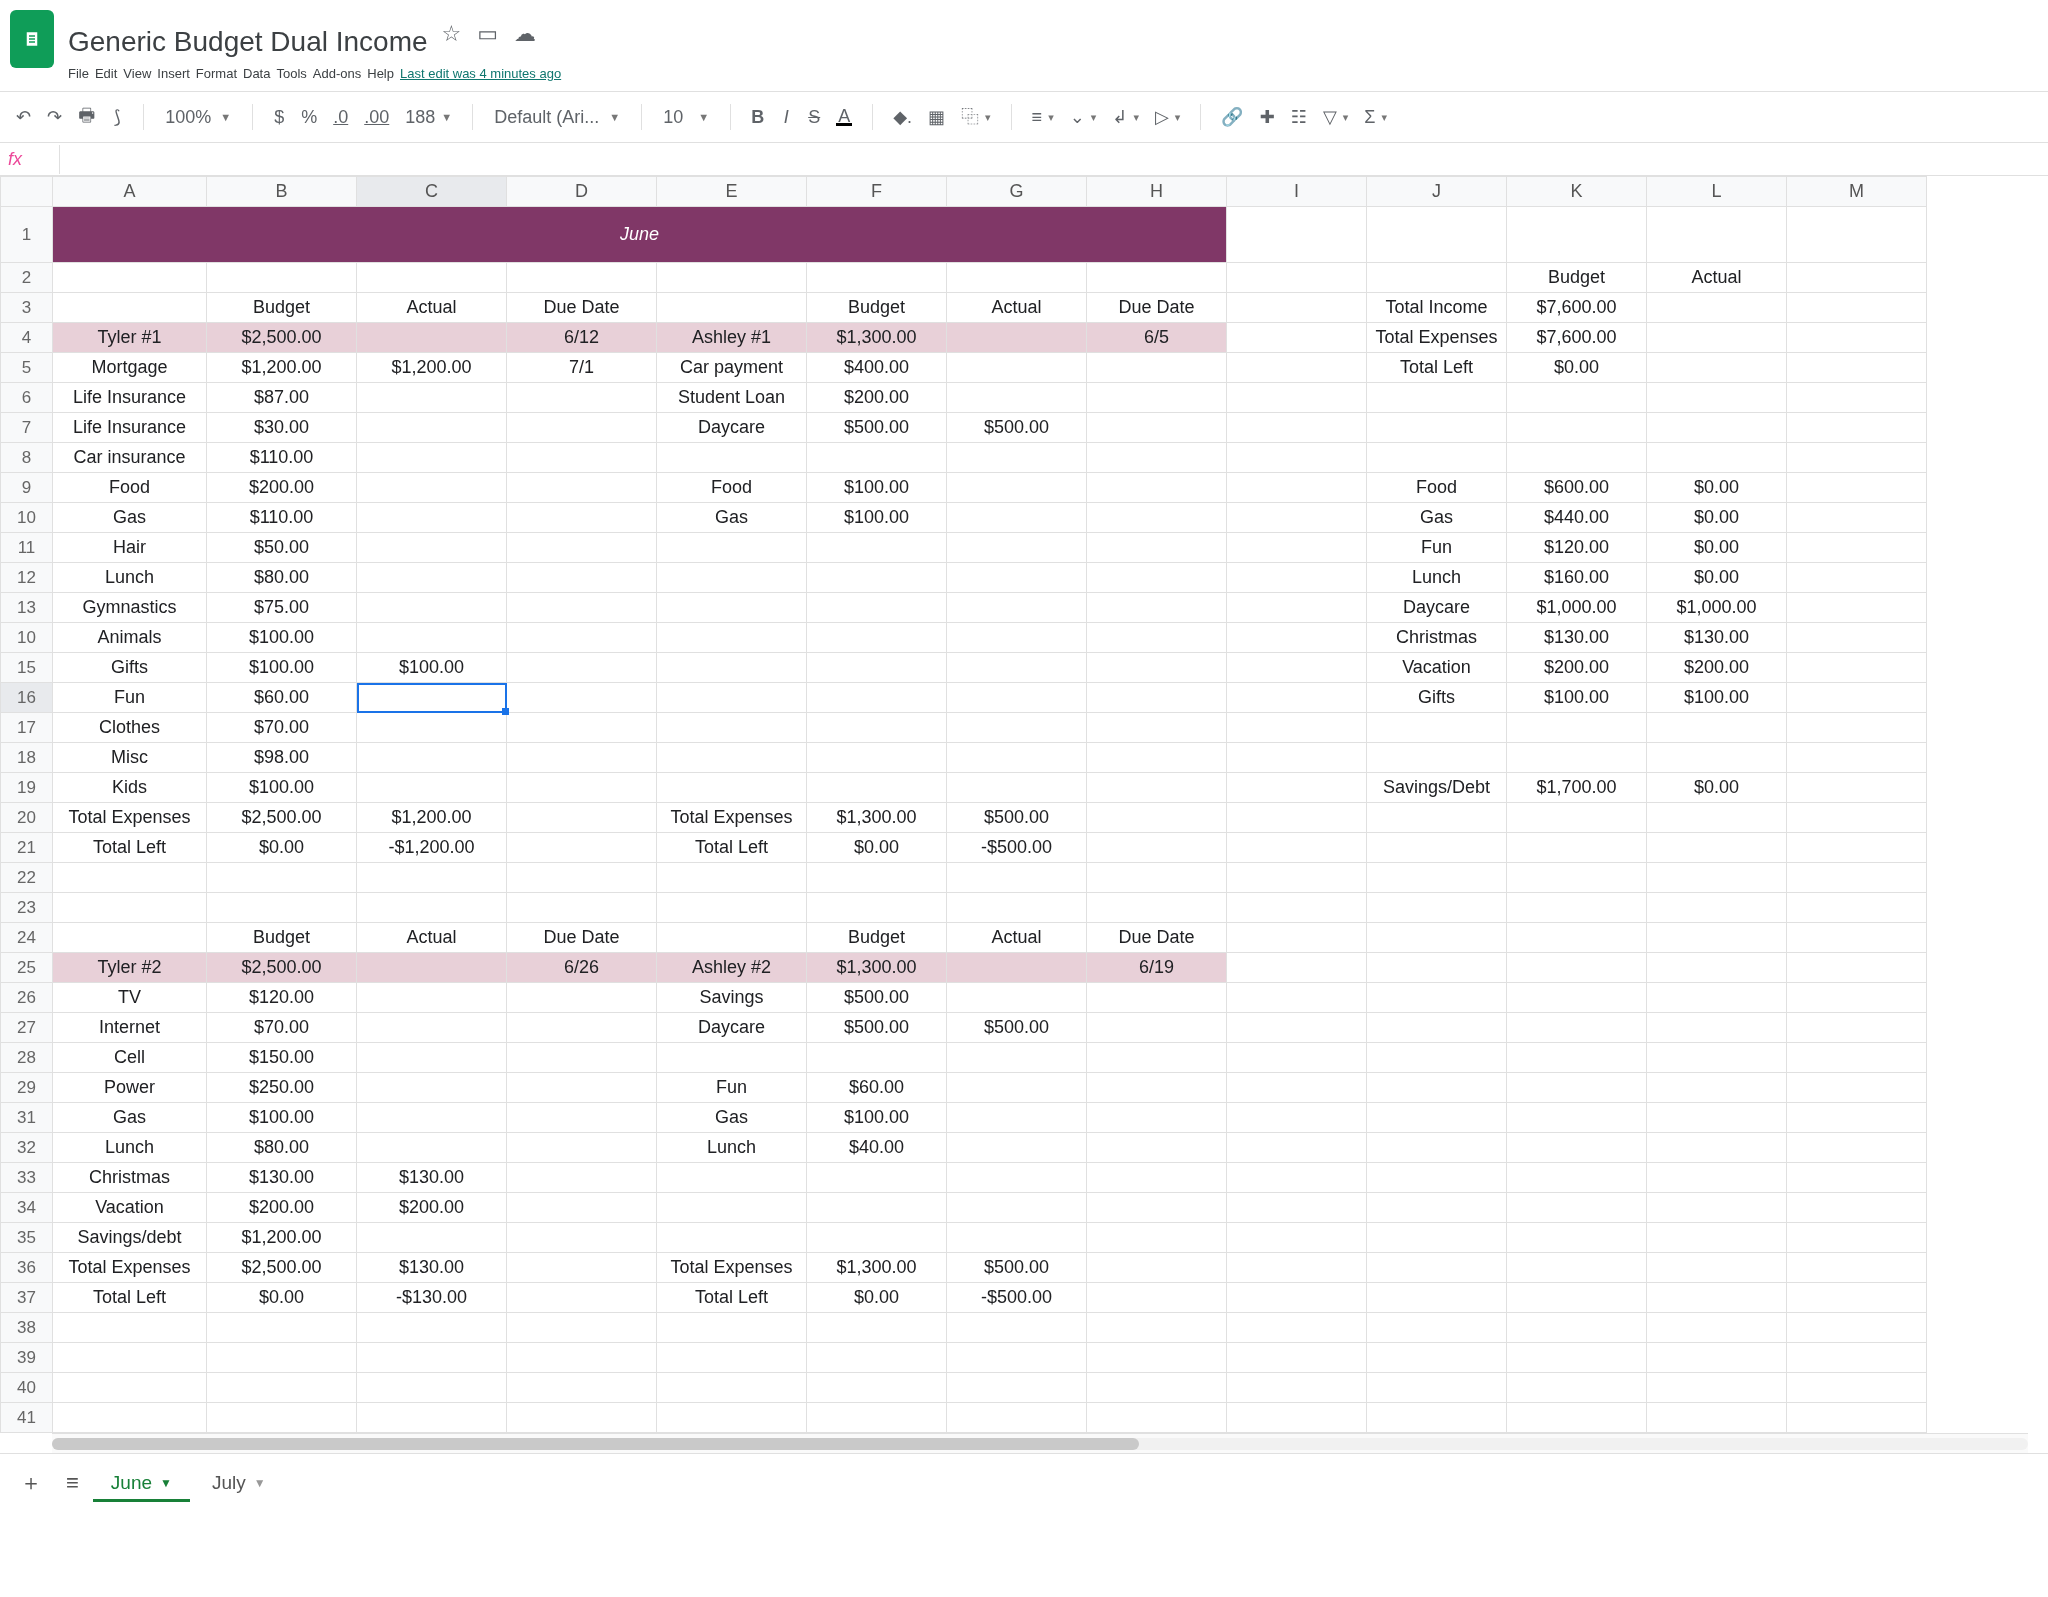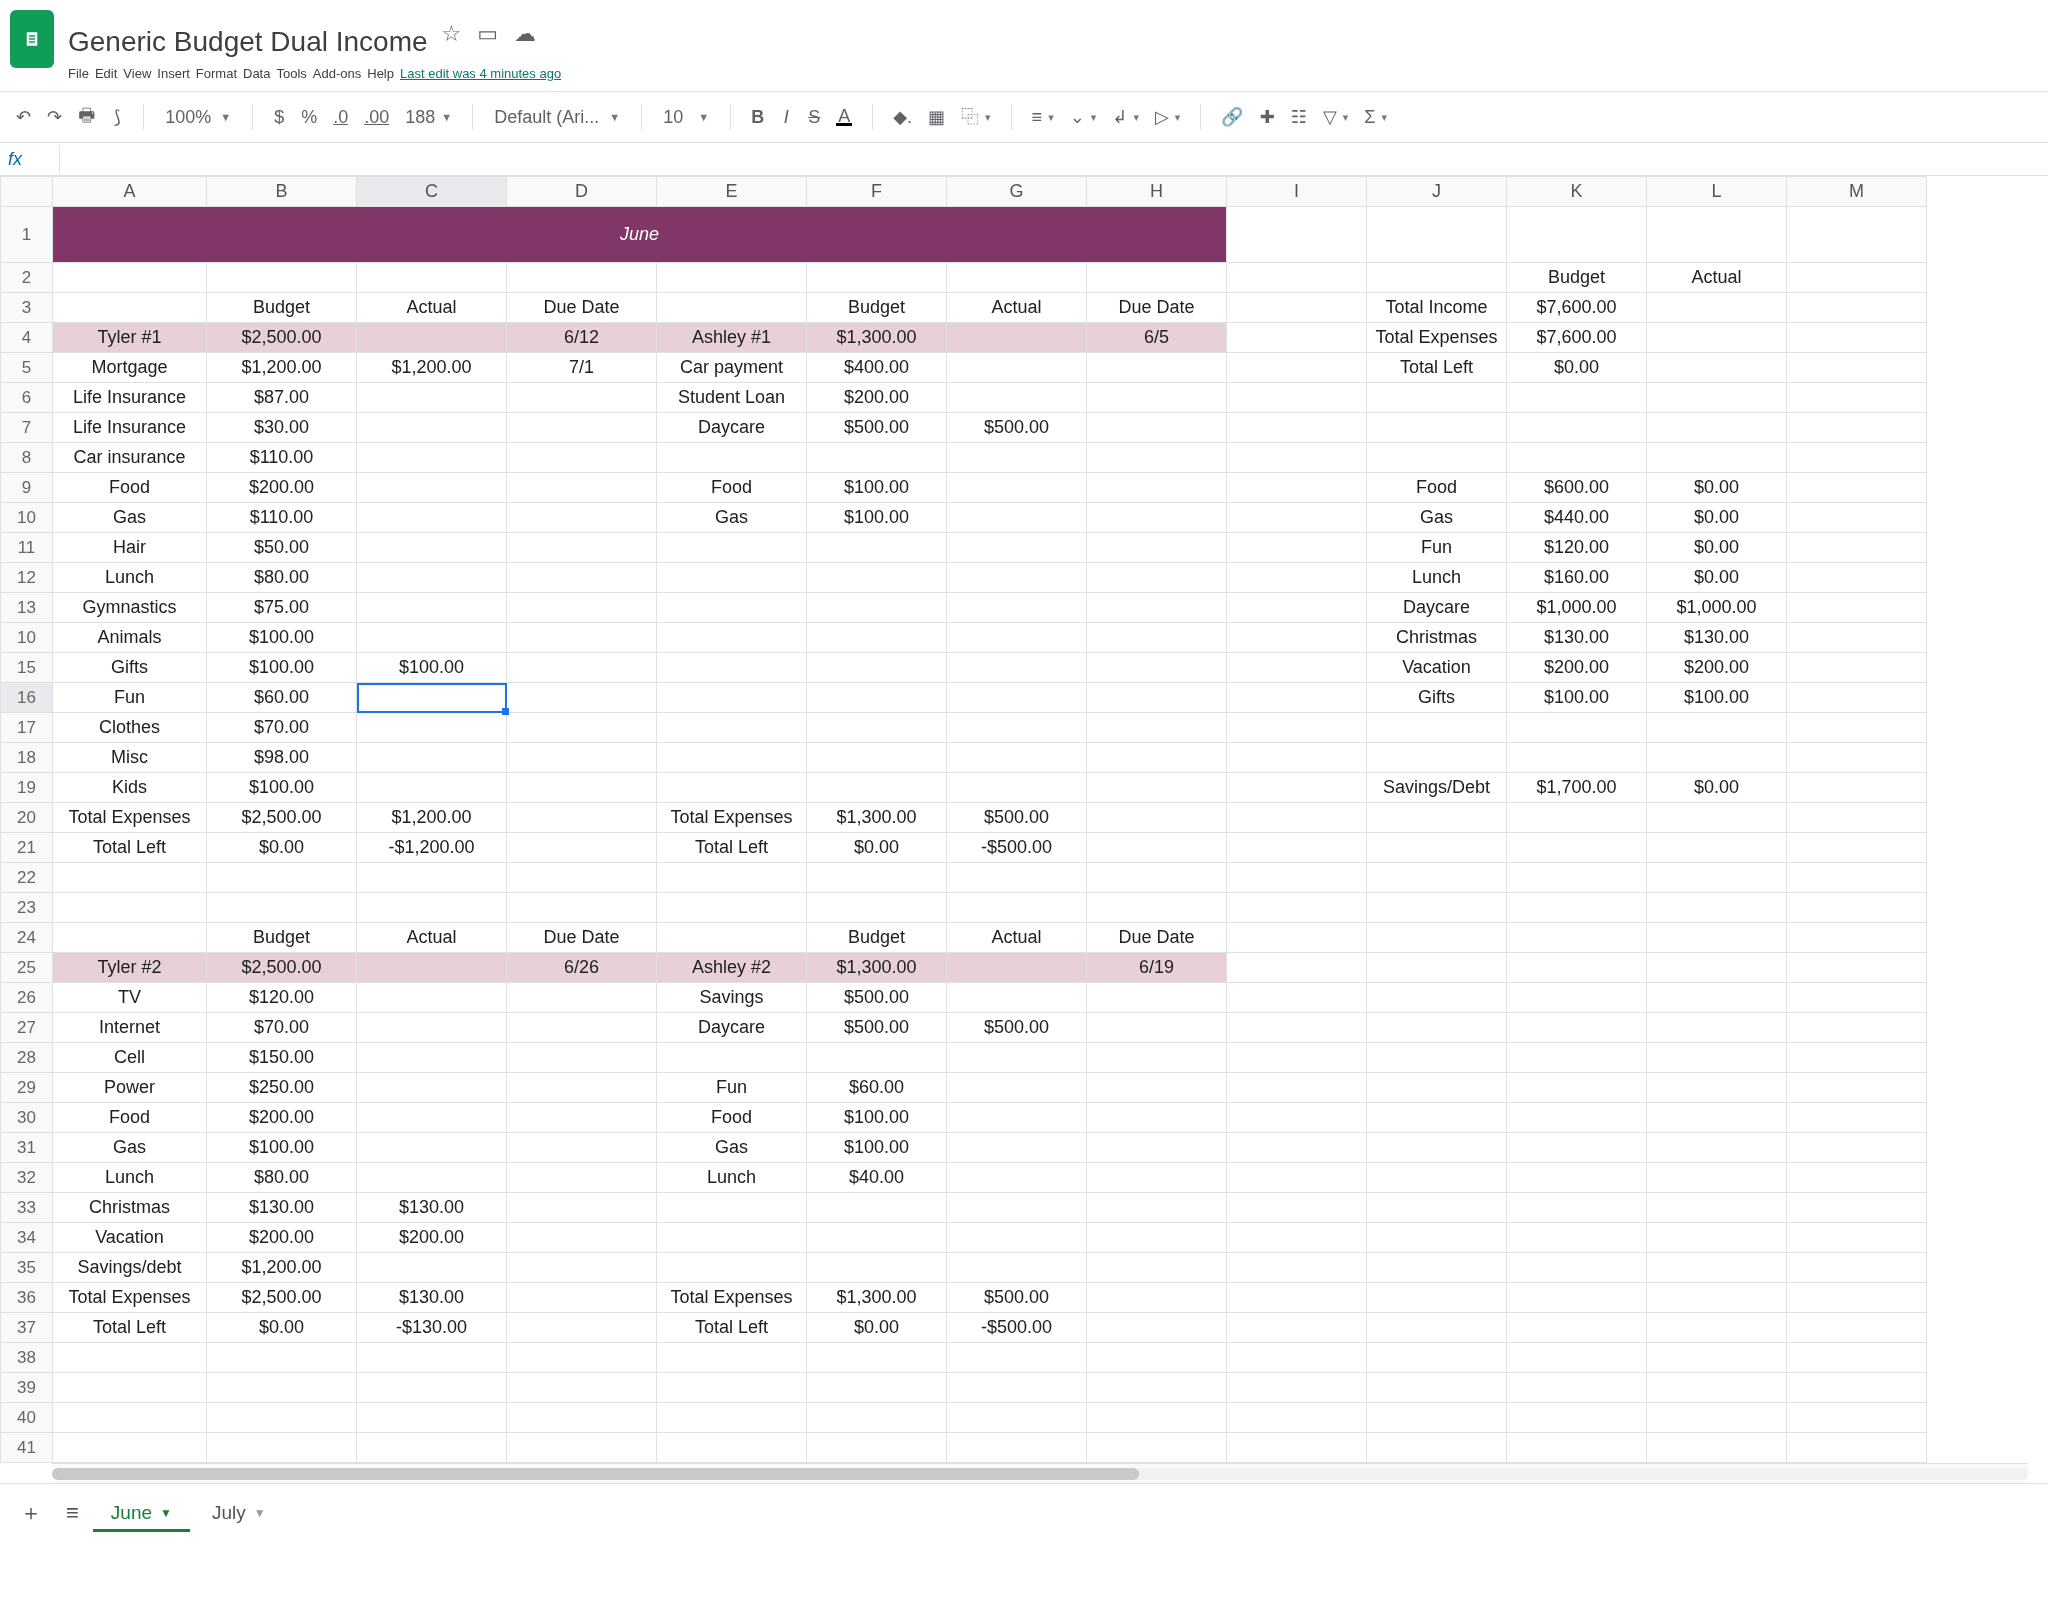--- a/index.html
+++ b/index.html
@@ -42,21 +42,21 @@
   
   .toolbar { border-top:1px solid var(--border-gray); border-bottom:1px solid var(--border-gray);
              padding: 6px 10px; display:flex; align-items:center; gap:4px; color:#5f6368; font-size:18px;}
   .tb-sep { width:1px; height:26px; background:var(--border-gray); margin:0 10px; }
   .tb-btn { padding:4px 6px; border-radius:4px; display:inline-flex; align-items:center; gap:4px; cursor:pointer; min-width:24px; justify-content:center;}
   .tb-drop { font-size:11px; color:#777; margin-left:2px; }
   .tb-wide { min-width:100px; justify-content:space-between; border:1px solid transparent; padding:2px 6px; }
 
   
   .fx-row { display:flex; align-items:center; border-bottom:1px solid var(--border-gray); }
-  .name-box { width:60px; border-right:1px solid var(--border-gray); padding:4px 8px; color:#0369a1; font-style:italic; font-size:18px;}
+  .name-box { width:60px; border-right:1px solid var(--border-gray); padding:4px 8px; color:#ec4899; font-style:italic; font-size:18px;}
   .fx-input { flex:1; height:32px; }
 
   
   .grid-wrapper { overflow:auto; }
   table.grid { border-collapse: collapse; table-layout:fixed; }
   table.grid th, table.grid td { border:1px solid var(--border-gray); font-size:18px; height:30px;}
   table.grid th { background:var(--header-gray); color:#555; font-weight:400; text-align:center; position:relative;}
   table.grid th.corner { width:52px; background:var(--header-gray);}
   table.grid th.rowhdr { width:52px; font-size:17px; color:#666;}
   td.cell { padding: 2px 6px; text-align:center; white-space:nowrap; }
@@ -659,36 +659,20 @@
           <td class="cell colF ">$60.00</td>
           <td class="cell colG "></td>
           <td class="cell colH "></td>
           <td class="cell colI "></td>
           <td class="cell colJ "></td>
           <td class="cell colK "></td>
           <td class="cell colL "></td>
           <td class="cell colM "></td>
         </tr>
         <tr>
-          <th class="rowhdr">30</th>
-          <td class="cell colA ">Food</td>
-          <td class="cell colB ">$200.00</td>
-          <td class="cell colC "></td>
-          <td class="cell colD "></td>
-          <td class="cell colE ">Food</td>
-          <td class="cell colF ">$100.00</td>
-          <td class="cell colG "></td>
-          <td class="cell colH "></td>
-          <td class="cell colI "></td>
-          <td class="cell colJ "></td>
-          <td class="cell colK "></td>
-          <td class="cell colL "></td>
-          <td class="cell colM "></td>
-        </tr>
-        <tr>
           <th class="rowhdr">31</th>
           <td class="cell colA ">Gas</td>
           <td class="cell colB ">$100.00</td>
           <td class="cell colC "></td>
           <td class="cell colD "></td>
           <td class="cell colE ">Gas</td>
           <td class="cell colF ">$100.00</td>
           <td class="cell colG "></td>
           <td class="cell colH "></td>
           <td class="cell colI "></td>

